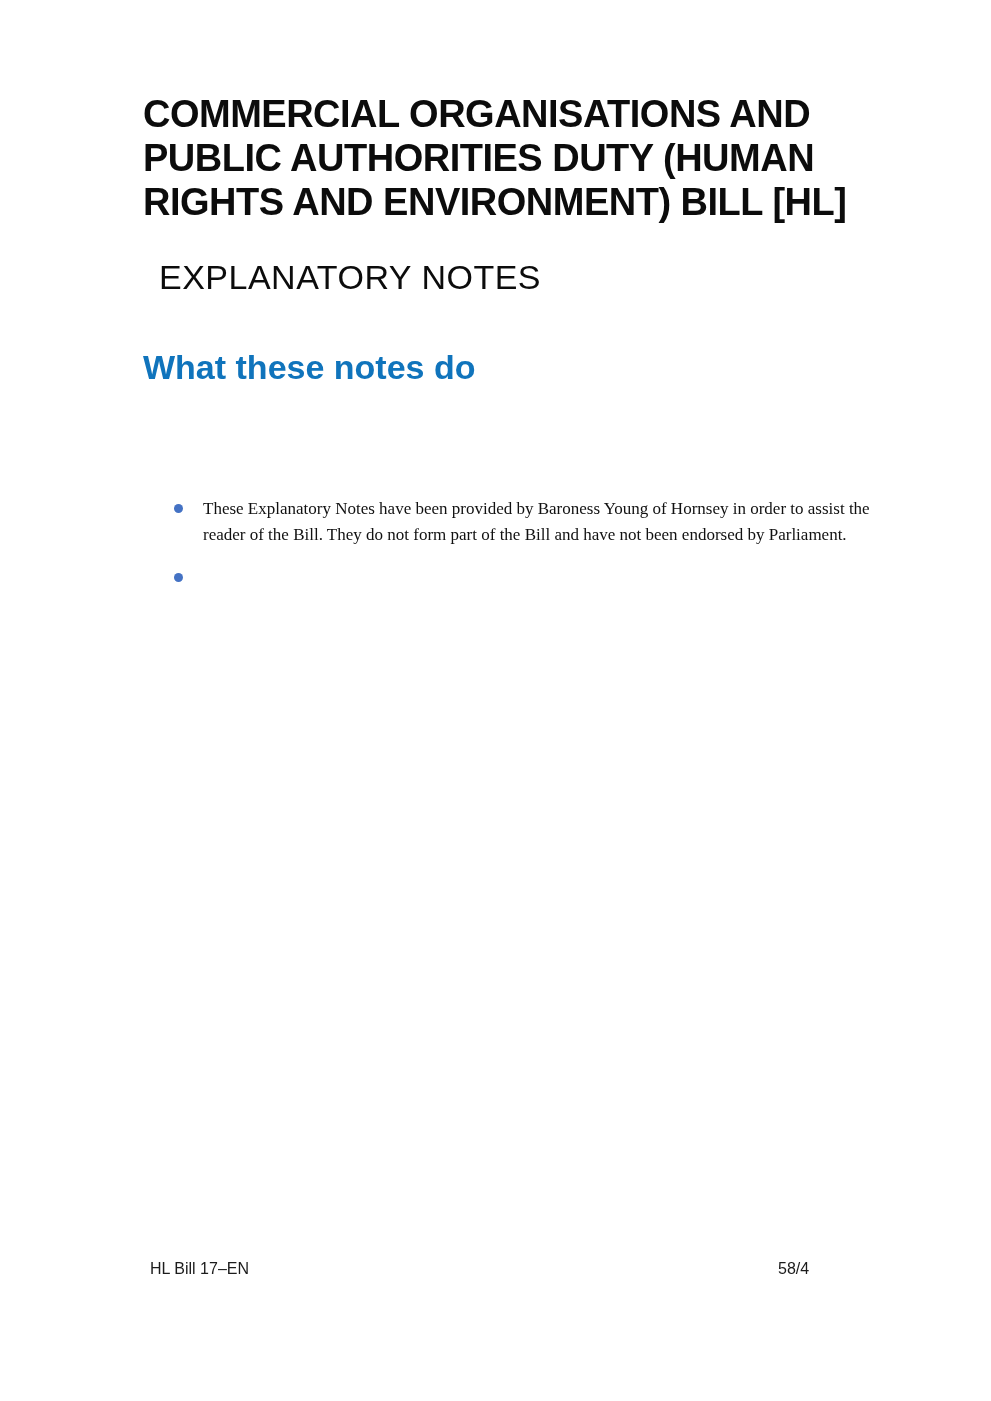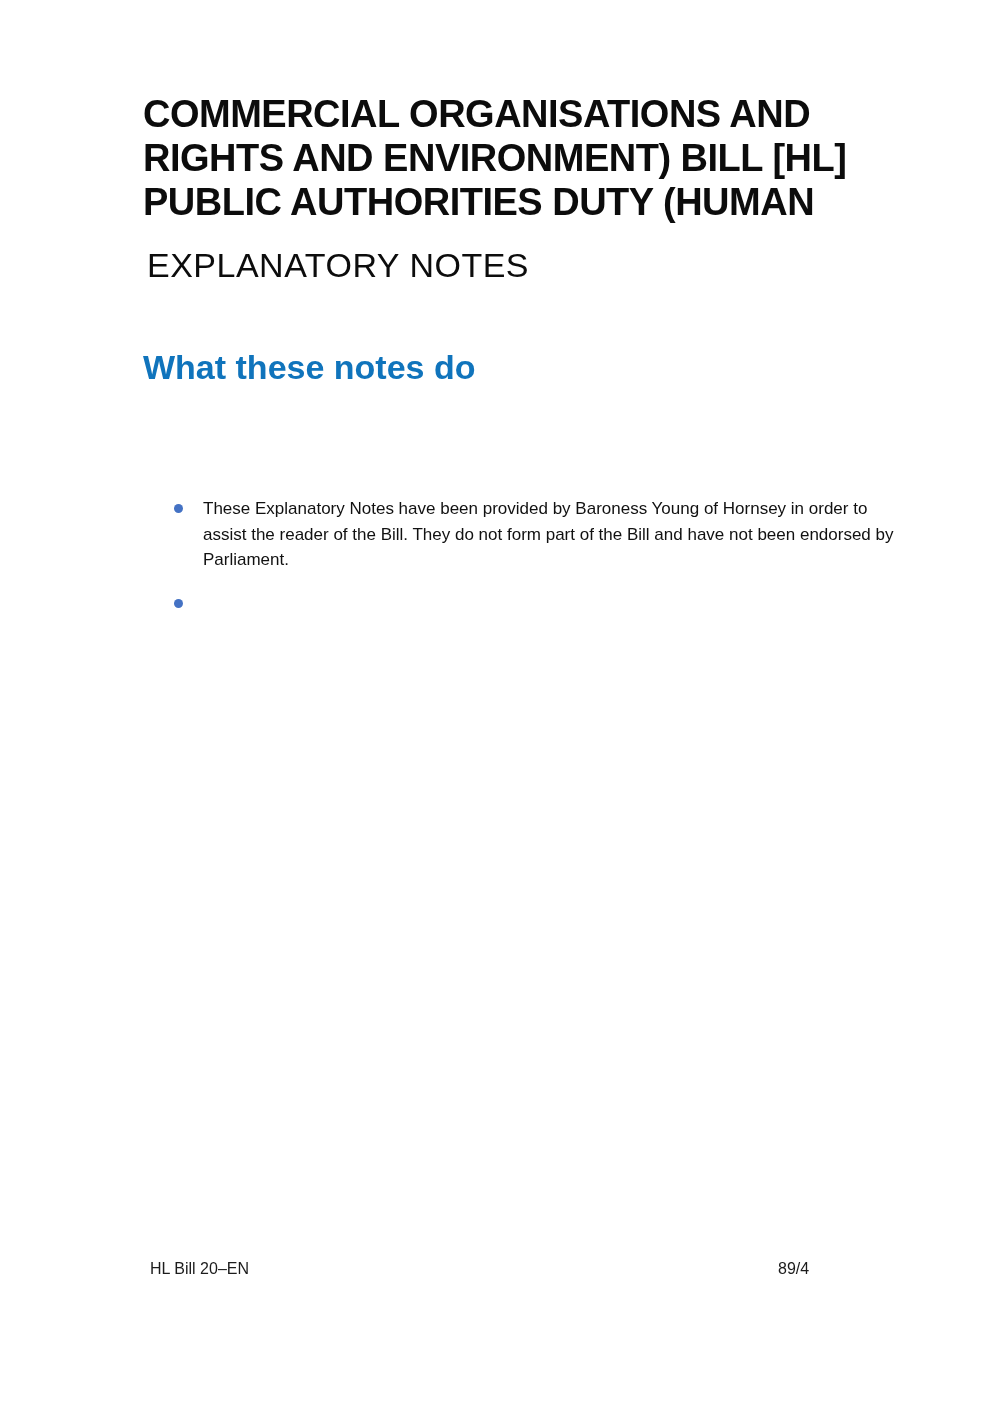--- a/index.html
+++ b/index.html
@@ -32,21 +32,21 @@
     line-height: 44px;
     font-weight: 700;
     letter-spacing: -0.5px;
     color: #0c0c0c;
   }
   .tline { display: block; }
   .doc-subtitle {
     position: absolute;
     left: 143px;
     top: 241px;
-    margin: 4px;
+    margin: 16px;
     font-size: 34px;
     line-height: 40px;
     font-weight: 400;
     letter-spacing: 0.5px;
     color: #0c0c0c;
   }
   .section-heading {
     position: absolute;
     left: 143px;
     top: 351px;
@@ -68,21 +68,21 @@
     color: var(--ink);
   }
   .bullets {
     position: absolute;
     left: 143px;
     top: 496px;
     width: 778px;
     margin: 0;
     padding: 0;
     list-style: none;
-    font-family: Liberation Sans, sans-serif;
+    font-family: Liberation Serif, serif;
     font-size: 17px;
     line-height: 25.5px;
     color: var(--ink);
   }
   .bullet {
     display: flex;
     align-items: flex-start;
     margin-bottom: 18px;
   }
   .dot {
@@ -111,37 +111,37 @@
   .footer-left { position: absolute; left: 150px; top: 0; }
   .footer-right { position: absolute; left: 778px; top: 0; }
 </style>
 </head>
 <body>
 
 <div class="page">
 
   <h1 class="doc-title">
     <span class="tline">COMMERCIAL ORGANISATIONS AND</span>
+    <span class="tline">PUBLIC AUTHORITIES DUTY (HUMAN</span>
     <span class="tline">RIGHTS AND ENVIRONMENT) BILL [HL]</span>
-    <span class="tline">PUBLIC AUTHORITIES DUTY (HUMAN</span>
   </h1>
 
   <h2 class="doc-subtitle">EXPLANATORY NOTES</h2>
 
   <h3 class="section-heading">What these notes do</h3>
 
 
   <ul class="bullets">
     <li class="bullet">
       <span class="dot"></span>
       <span class="btext">These Explanatory Notes have been provided by Baroness Young of Hornsey in order to assist the reader of the Bill. They do not form part of the Bill and have not been endorsed by Parliament.</span>
     </li>
     <li class="bullet">
       <span class="dot"></span>
     </li>
   </ul>
 
   <div class="footer">
-    <span class="footer-left">HL Bill 20–EN</span>
-    <span class="footer-right">89/4</span>
+    <span class="footer-left">HL Bill 17–EN</span>
+    <span class="footer-right">58/4</span>
   </div>
 
 </div>
 
 </body></html>

